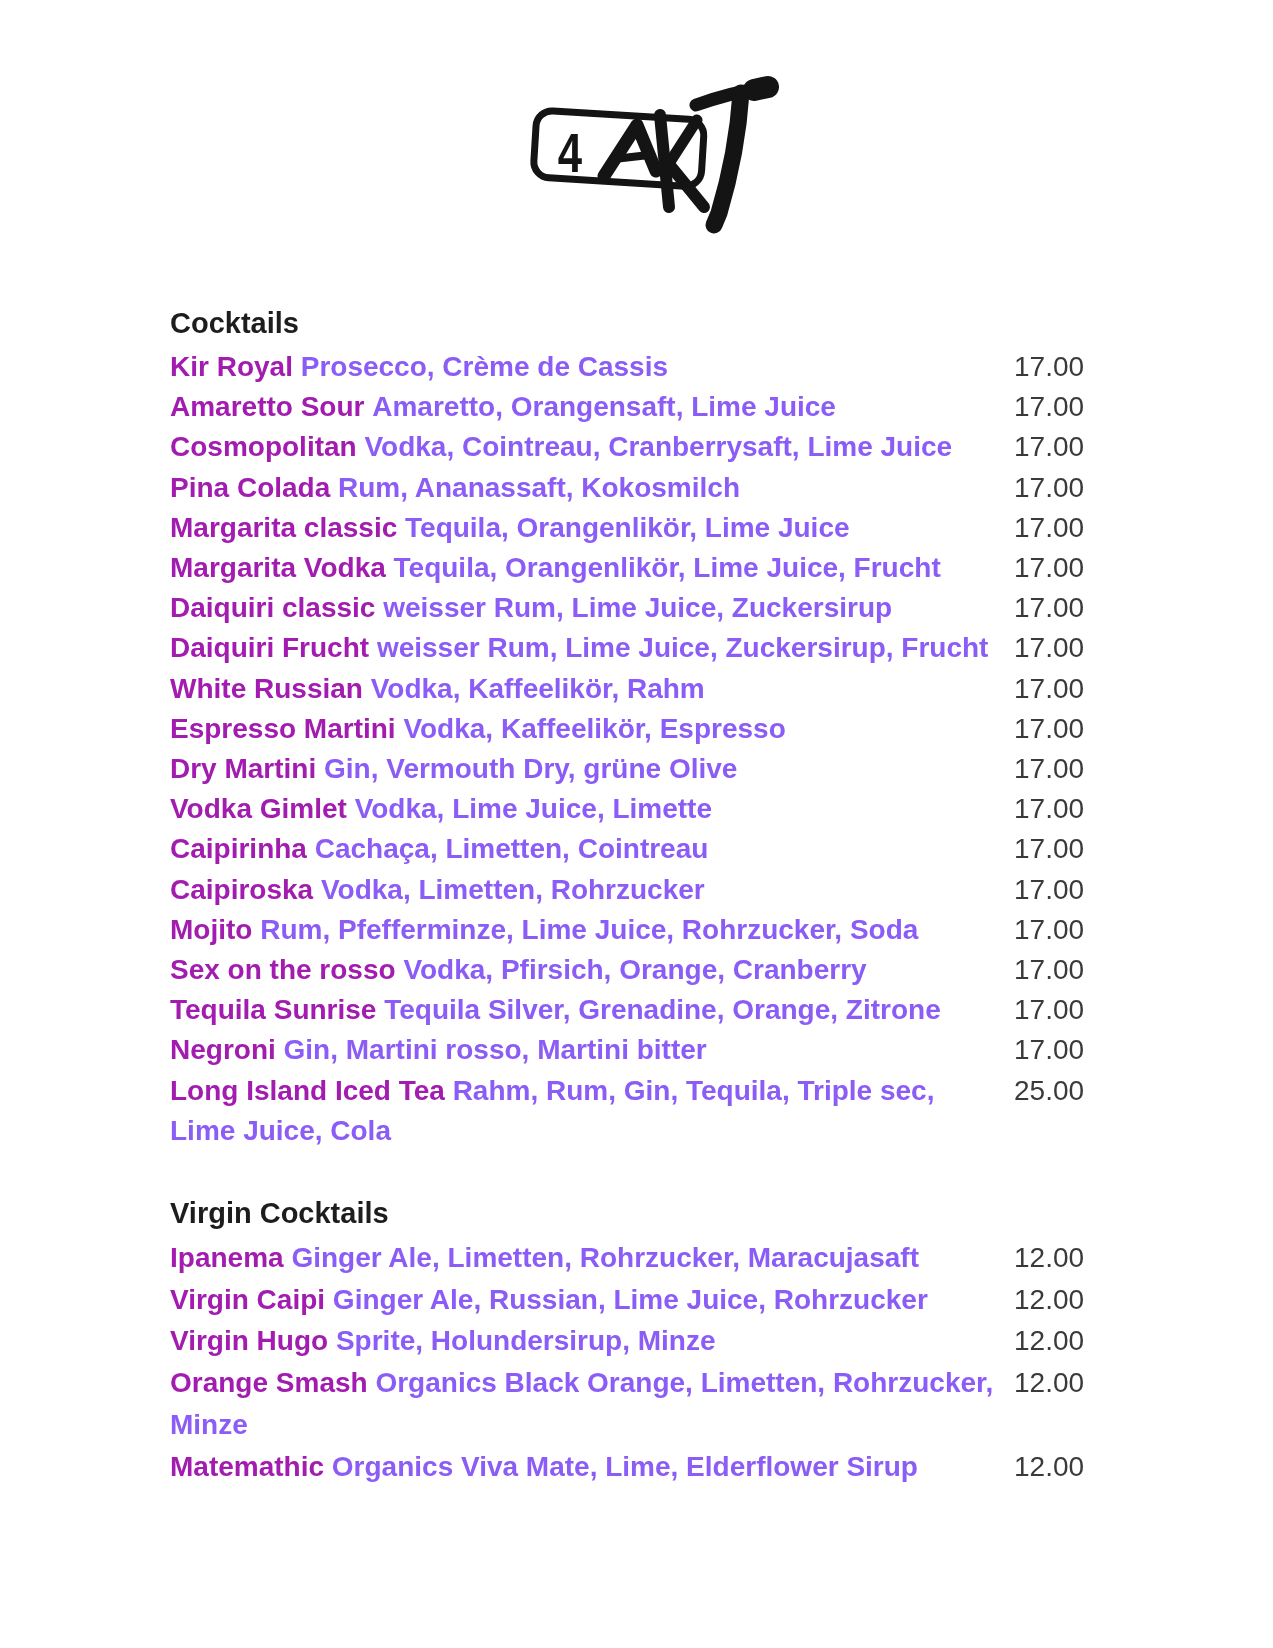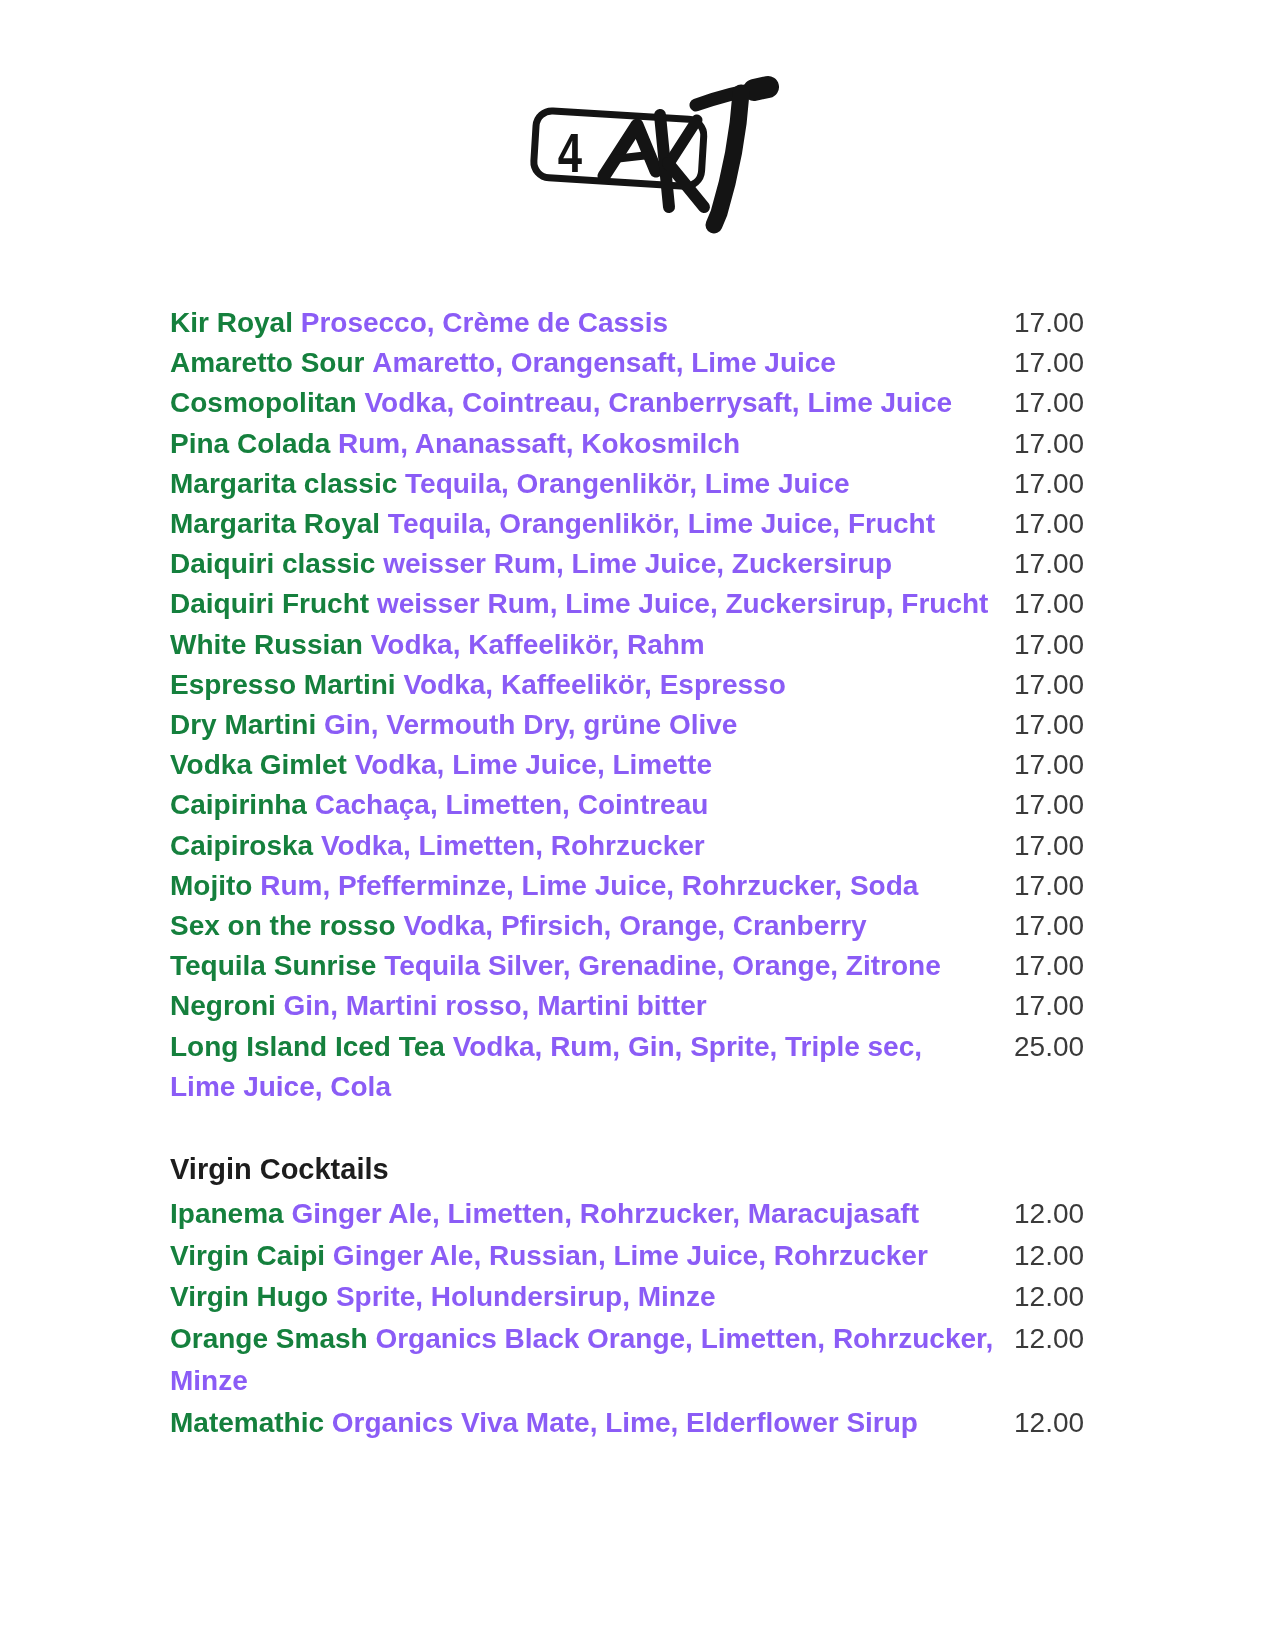--- a/index.html
+++ b/index.html
@@ -34,21 +34,21 @@
   .menu-section + .menu-section { margin-top: 42px; }
   .menu-row {
     position: relative;
     font-size: 28px;
     line-height: 40.2px;
     color: #4a4a4a;
   }
   
   .menu-section:nth-child(2) .menu-row { line-height: 41.7px; }
   .item-text { width: 888px; }
-  .item-name { font-weight: 700; color: #15803d; }
+  .item-name { font-weight: 700; color: #a21caf; }
   .item-desc, .item-desc2 { color: #8b5cf6; font-weight: bold; }
   .item-price {
     position: absolute;
     left: 844px;
     top: 0;
     color: #3a3a3a;
     white-space: nowrap;
   }
   .logo svg path, .logo svg rect { stroke: #141414; fill: none; }
   .logo svg text { fill: #141414; }
@@ -79,20 +79,21 @@
       <g stroke-linecap="round" stroke-linejoin="round">
         <path d="M196 32 Q232 19 268 14" stroke-width="13"></path>
         <path d="M254 17 L268 14" stroke-width="22"></path>
         <path d="M241 20 Q237 80 219 140 L214 152" stroke-width="17"></path>
       </g>
     </svg>
   </div>
 
   <main class="menu">
     <section class="menu-section">
+      <h2 class="section-title">Cocktails</h2>
       <div class="section-items">
     <div class="menu-row">
       <div class="item-text">
         <span class="item-name">Kir Royal</span>
         <span class="item-desc">Prosecco, Crème de Cassis</span>
       </div>
       <div class="item-price">17.00</div>
     </div>
 
     <div class="menu-row">
@@ -122,21 +123,21 @@
     <div class="menu-row">
       <div class="item-text">
         <span class="item-name">Margarita classic</span>
         <span class="item-desc">Tequila, Orangenlikör, Lime Juice</span>
       </div>
       <div class="item-price">17.00</div>
     </div>
 
     <div class="menu-row">
       <div class="item-text">
-        <span class="item-name">Margarita Royal</span>
+        <span class="item-name">Margarita Vodka</span>
         <span class="item-desc">Tequila, Orangenlikör, Lime Juice, Frucht</span>
       </div>
       <div class="item-price">17.00</div>
     </div>
 
     <div class="menu-row">
       <div class="item-text">
         <span class="item-name">Daiquiri classic</span>
         <span class="item-desc">weisser Rum, Lime Juice, Zuckersirup</span>
       </div>
@@ -227,21 +228,21 @@
       <div class="item-text">
         <span class="item-name">Negroni</span>
         <span class="item-desc">Gin, Martini rosso, Martini bitter</span>
       </div>
       <div class="item-price">17.00</div>
     </div>
 
     <div class="menu-row">
       <div class="item-text">
         <span class="item-name">Long Island Iced Tea</span>
-        <span class="item-desc">Vodka, Rum, Gin, Sprite, Triple sec,</span>
+        <span class="item-desc">Rahm, Rum, Gin, Tequila, Triple sec,</span>
       <div class="item-desc2">Lime Juice, Cola</div></div>
       <div class="item-price">25.00</div>
     </div>
   </div>
     </section>
 
     <section class="menu-section">
       <h2 class="section-title">Virgin Cocktails</h2>
       <div class="section-items">
     <div class="menu-row">

